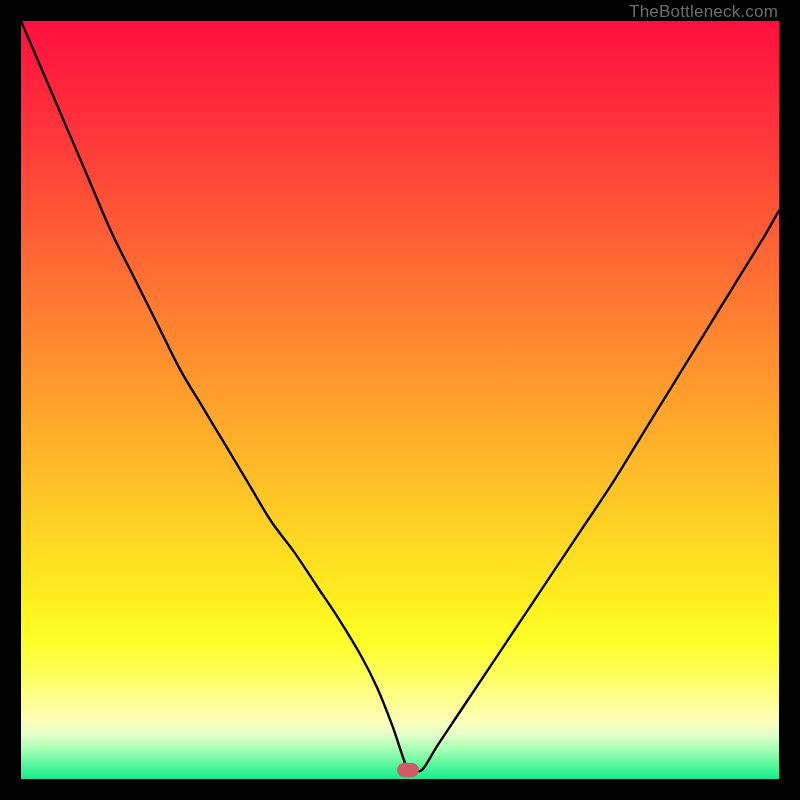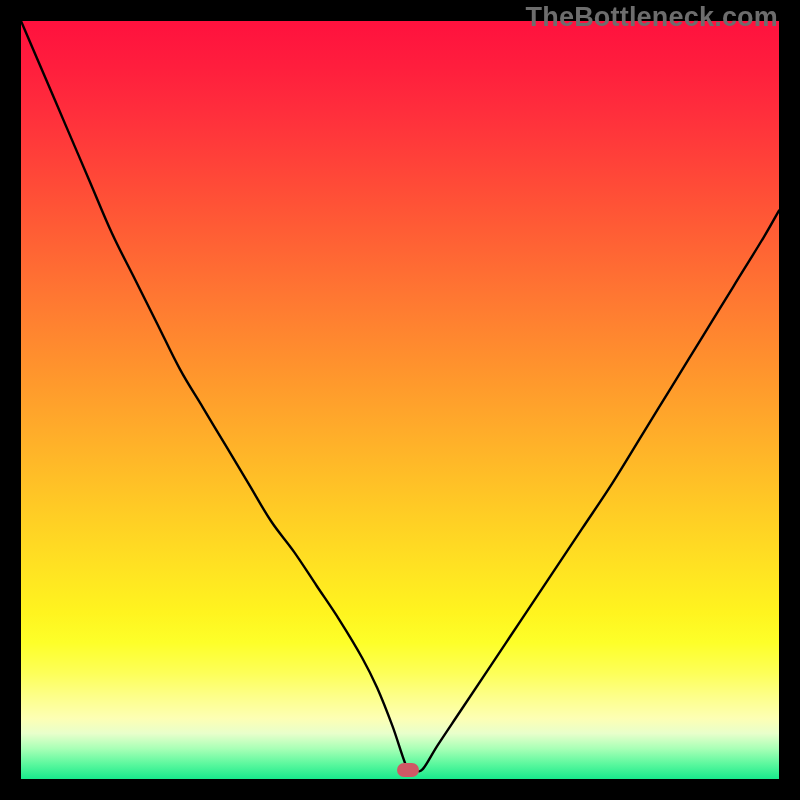--- a/index.html
+++ b/index.html
@@ -48,23 +48,23 @@
       #a8ffb6 96%,
       #5cf89e 98%,
       #18e98c 100%
     );
   }
   .watermark {
     position: absolute;
     top: 2px;
     right: 22px;
     color: #6d6d6d;
-    font-size: 27px;
+    font-size: 17px;
     letter-spacing: 0.2px;
-    font-weight: 700;
+    font-weight: 400;
   }
   svg.curve {
     position: absolute;
     left: 0;
     top: 0;
     width: 758px;
     height: 758px;
   }
   .marker {
     position: absolute;

